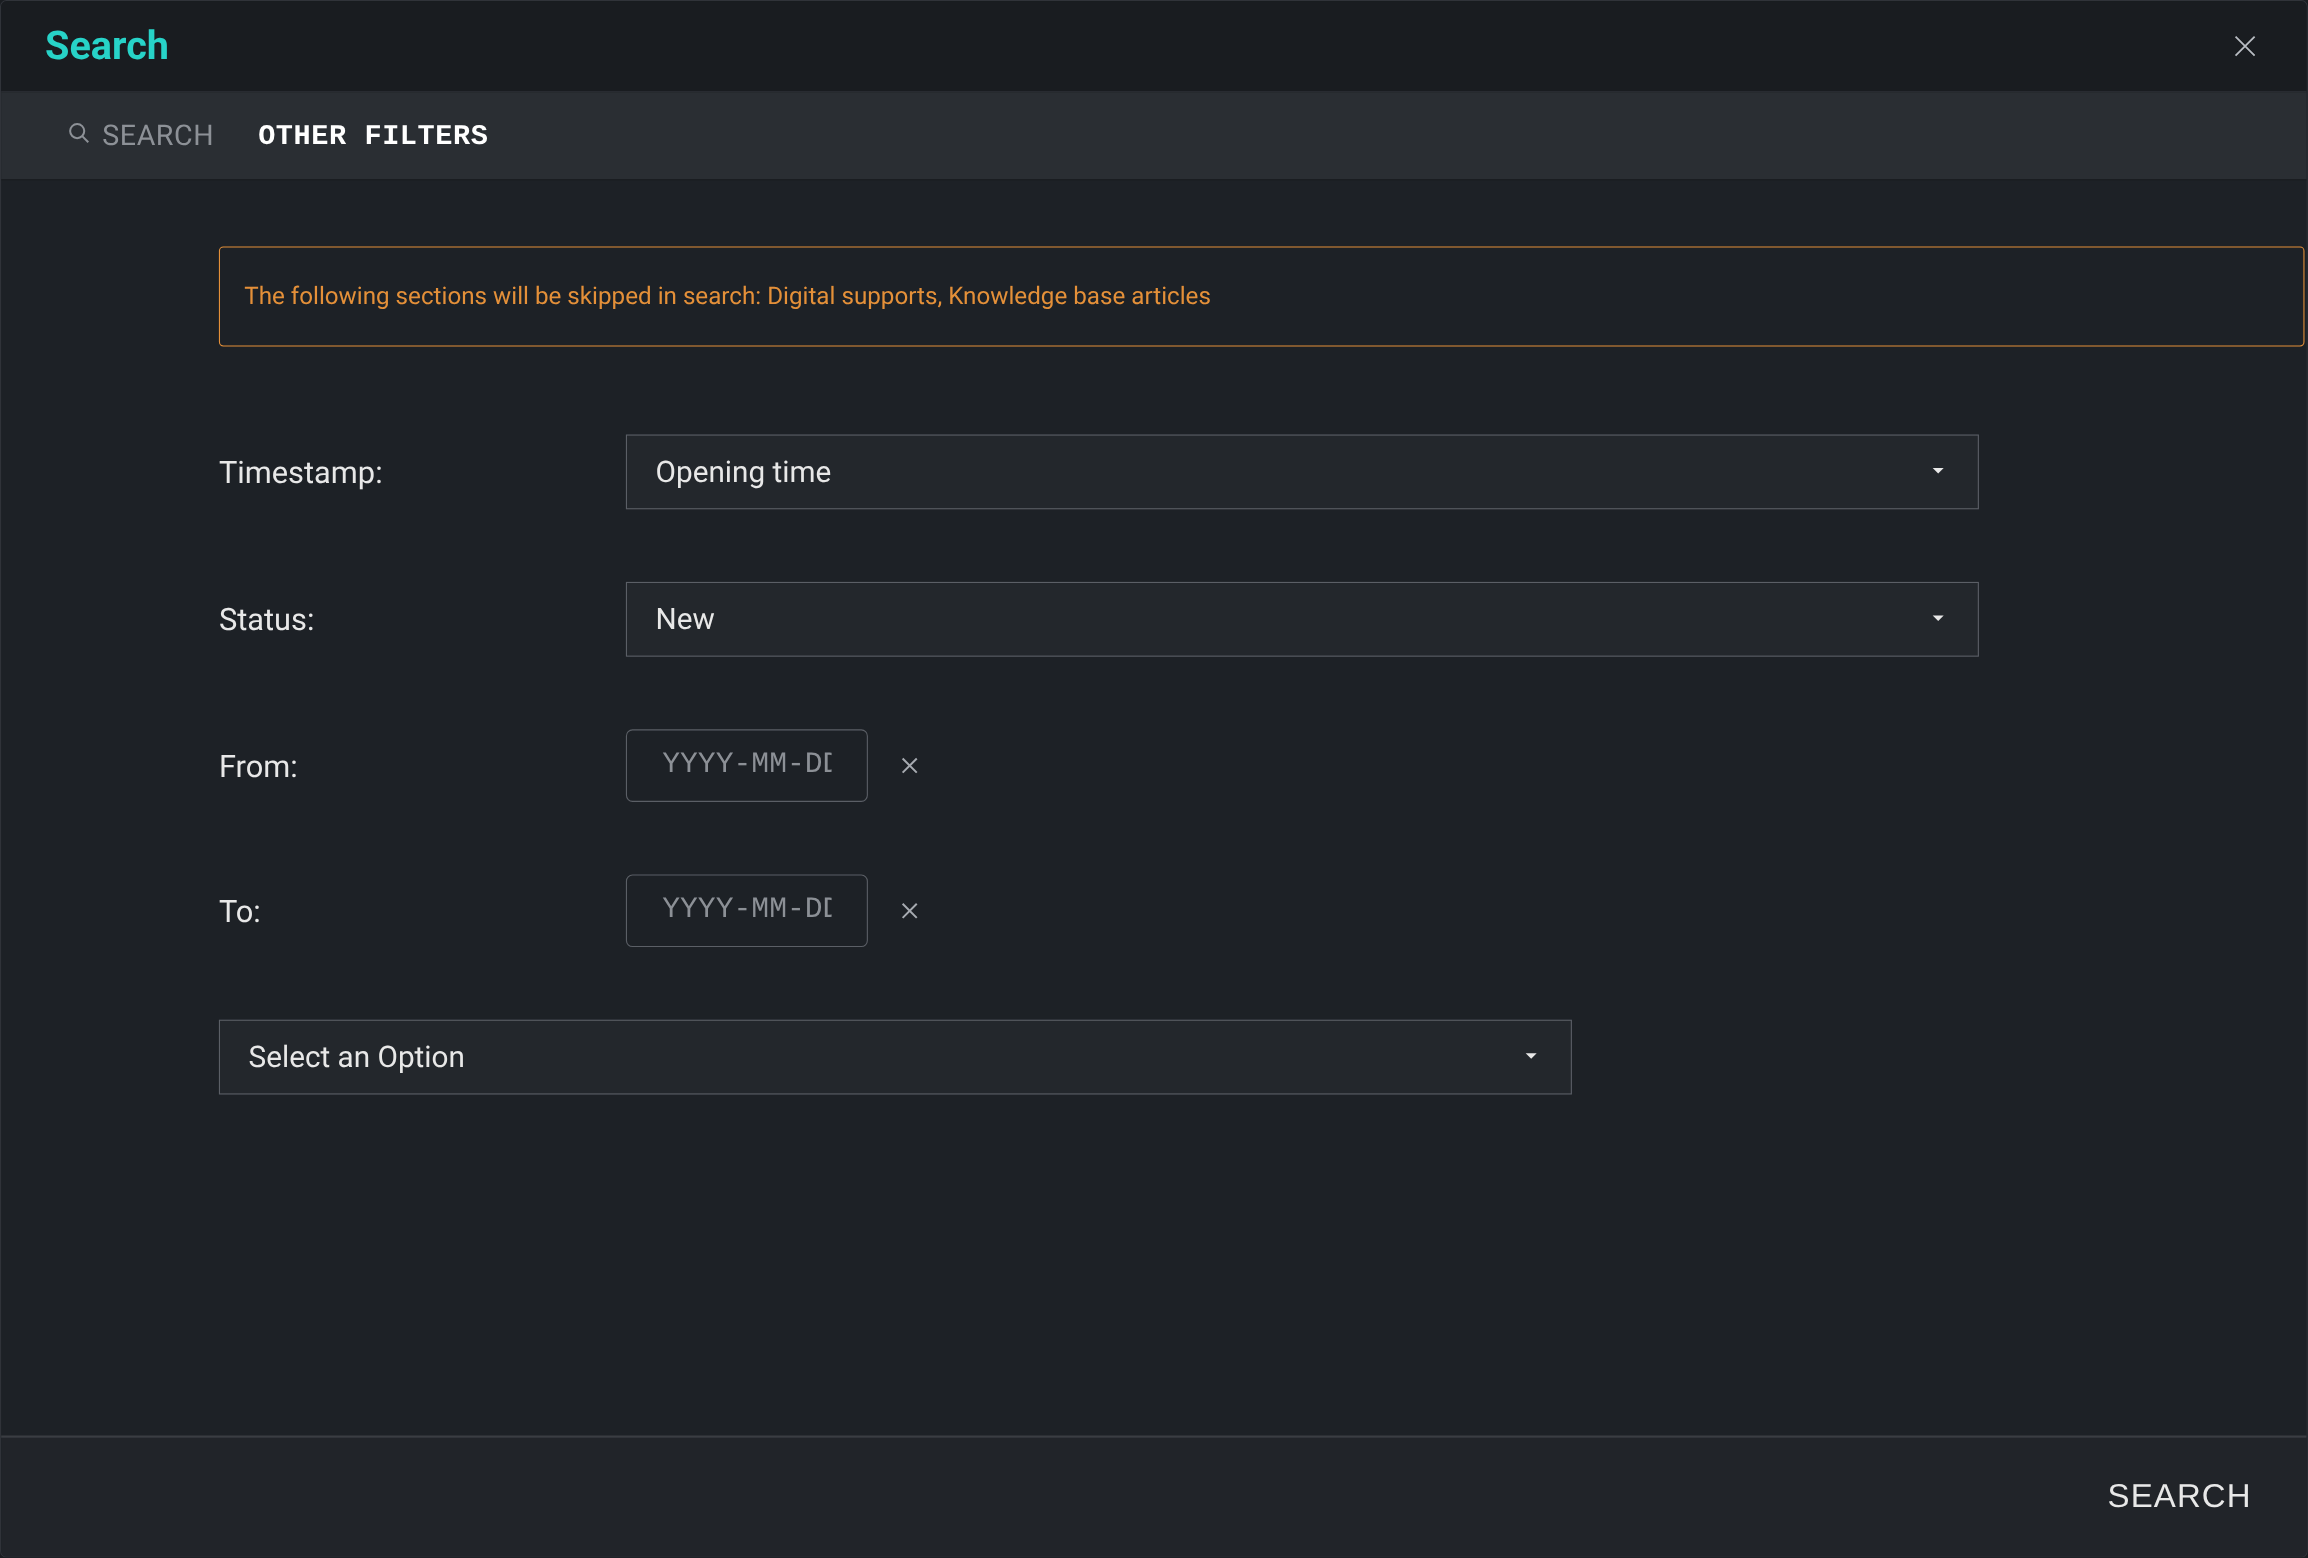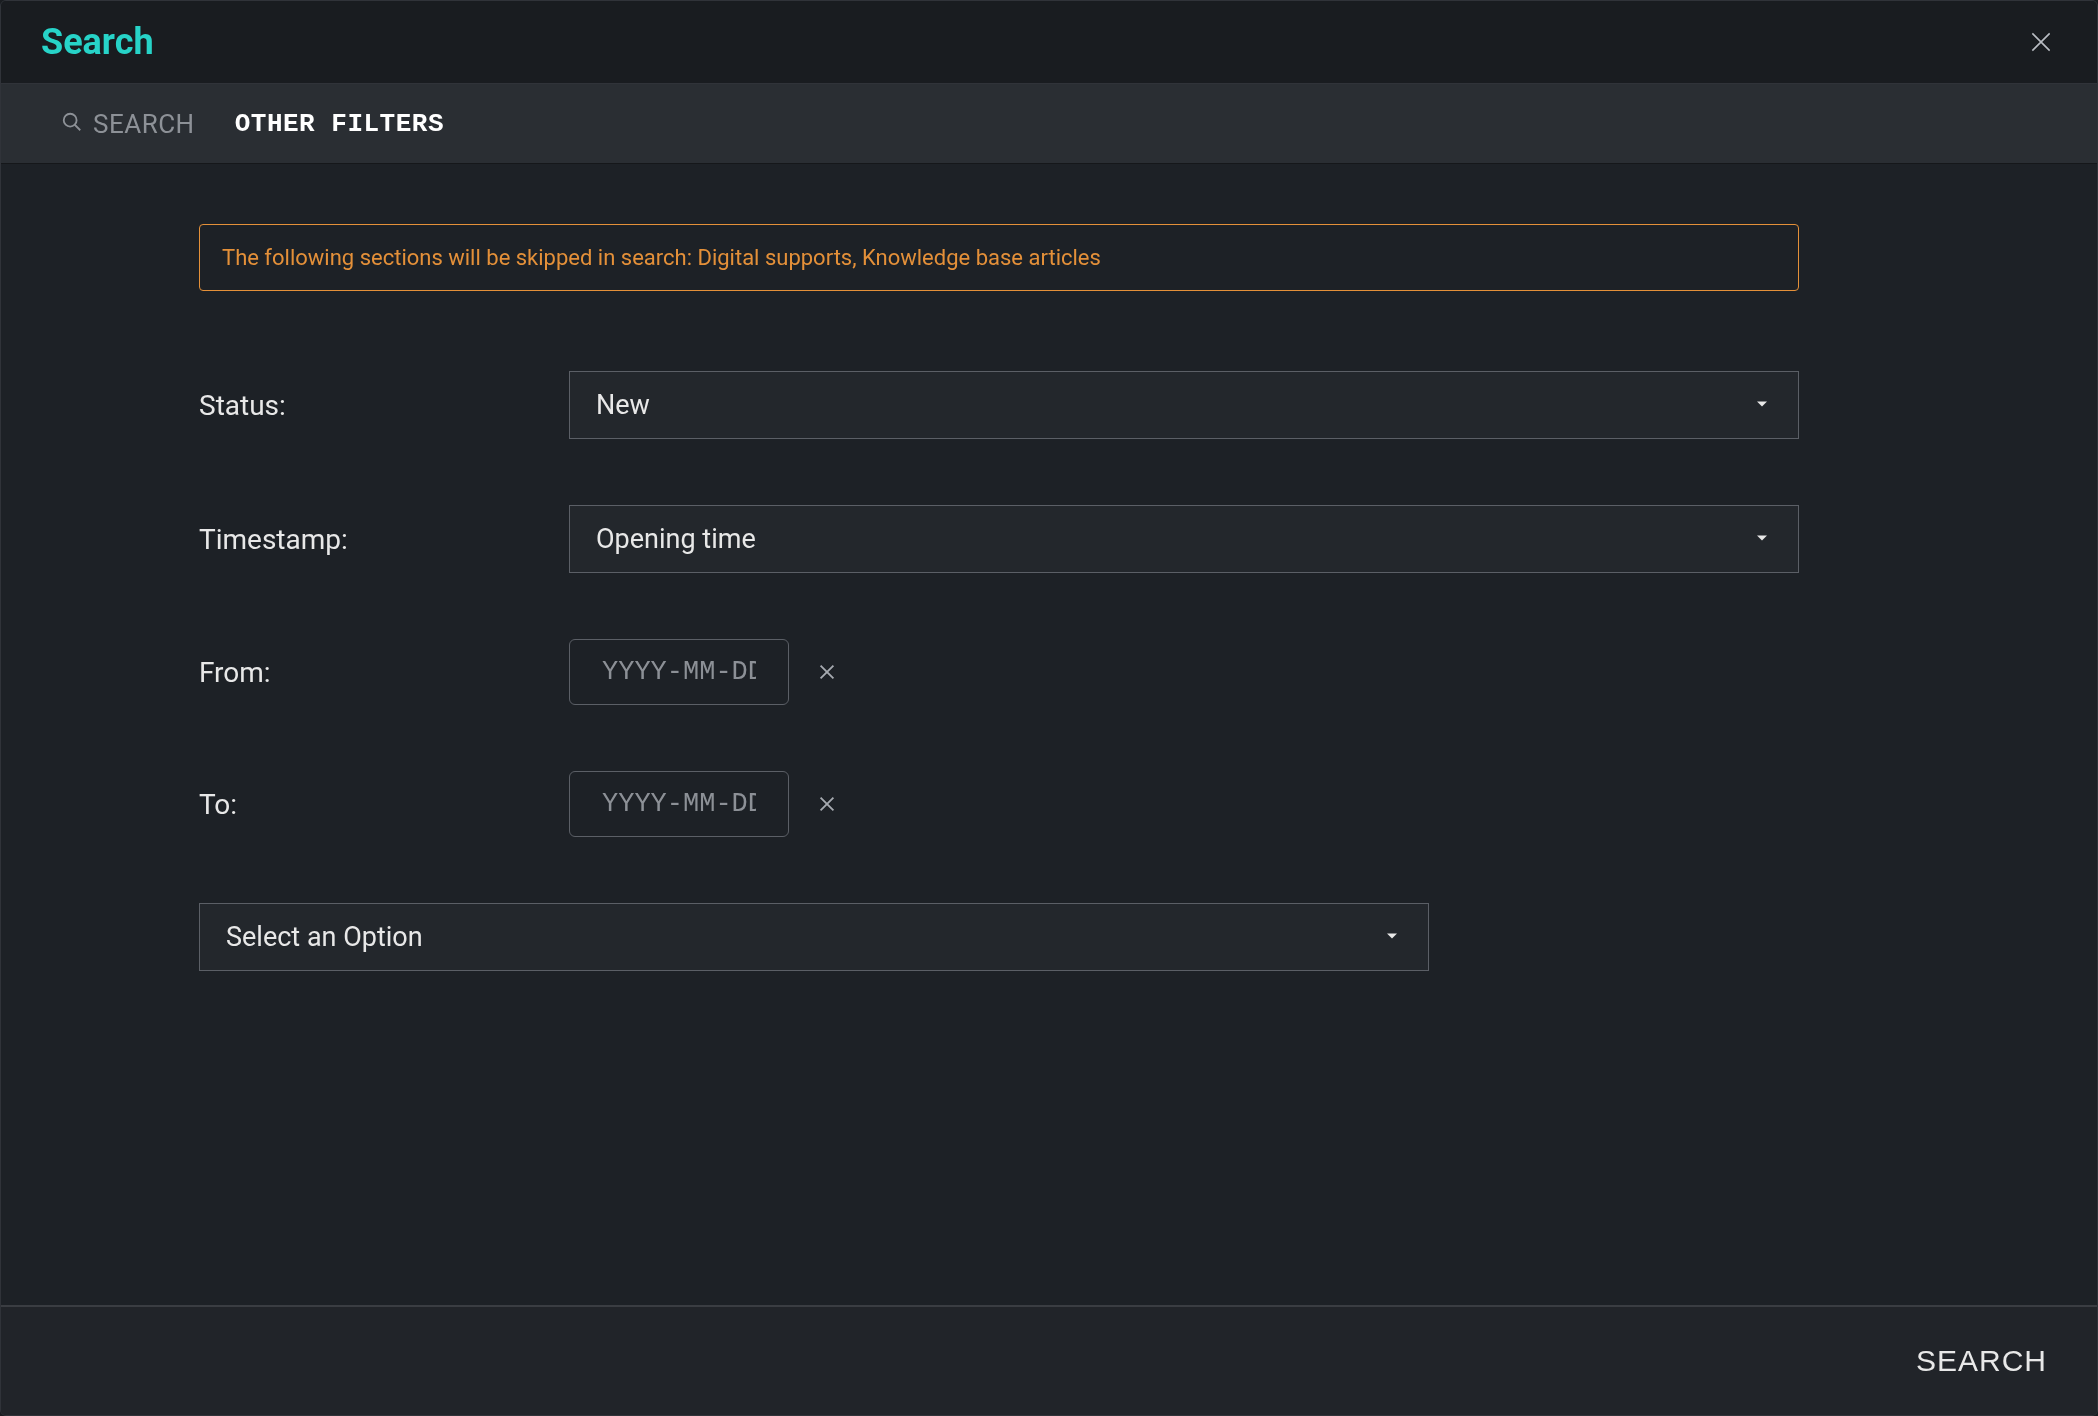--- a/index.html
+++ b/index.html
@@ -90,25 +90,25 @@
     align-items: center;
     justify-content: center;
     cursor: pointer;
     flex-shrink: 0;
   }
   .checkbox.checked svg { width: 22px; height: 22px; stroke: #fff; }
   .checkbox-label { font-size: 28px; color: #ececec; }
   .warning-box {
     border: 1px solid #e49039;
     border-radius: 4px;
-    padding: 20px 22px;
+    padding: 32px 22px;
     margin: 0 0 80px 0;
     font-size: 22px;
     color: #e49039;
-    width: 1600px;
+    width: 1896px;
   }
   .form-row {
     display: flex;
     align-items: center;
     margin-bottom: 66px;
   }
   .form-label {
     width: 370px;
     font-size: 28px;
     color: #e8e8e8;
@@ -195,33 +195,33 @@
     </div>
   </div>
 
   <div class="content">
     <div class="inner">
 
 
       <div class="warning-box">The following sections will be skipped in search: Digital supports, Knowledge base articles</div>
 
       <div class="form-row">
+        <div class="form-label">Timestamp:</div>
+        <div class="select">
+          <span>Opening time</span>
+          <span class="caret"><svg viewBox="0 0 24 24">
+                <path d="M6 9 L12 15 L18 9 Z"></path>
+              </svg></span>
+        </div>
+      </div>
+
+      <div class="form-row">
         <div class="form-label">Status:</div>
         <div class="select">
           <span>New</span>
-          <span class="caret"><svg viewBox="0 0 24 24">
-                <path d="M6 9 L12 15 L18 9 Z"></path>
-              </svg></span>
-        </div>
-      </div>
-
-      <div class="form-row">
-        <div class="form-label">Timestamp:</div>
-        <div class="select">
-          <span>Opening time</span>
           <span class="caret"><svg viewBox="0 0 24 24">
                 <path d="M6 9 L12 15 L18 9 Z"></path>
               </svg></span>
         </div>
       </div>
 
       <div class="form-row">
         <div class="form-label">From:</div>
         <div class="date-row">
           <input class="date-input" type="text" placeholder="YYYY-MM-DD" style="">

